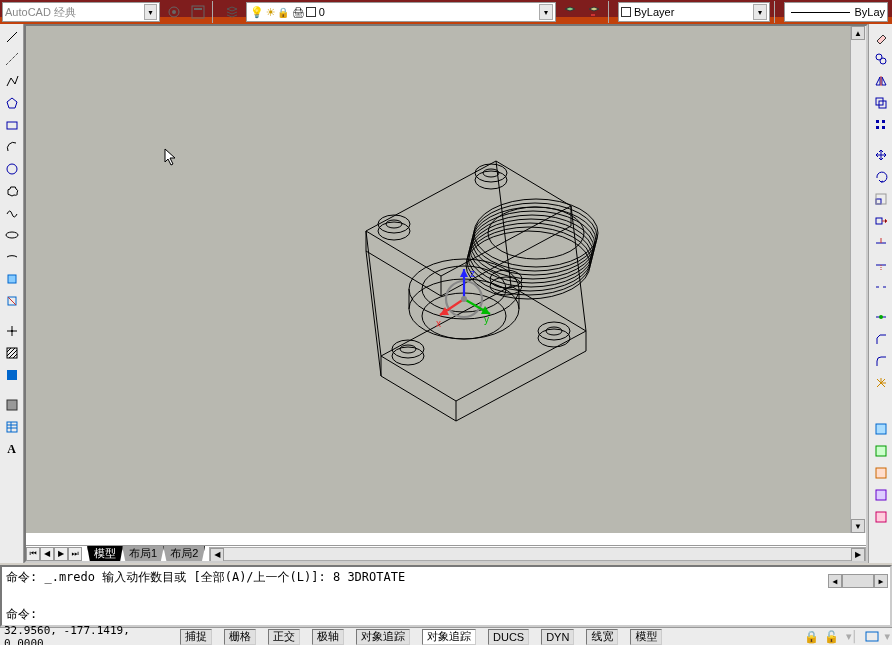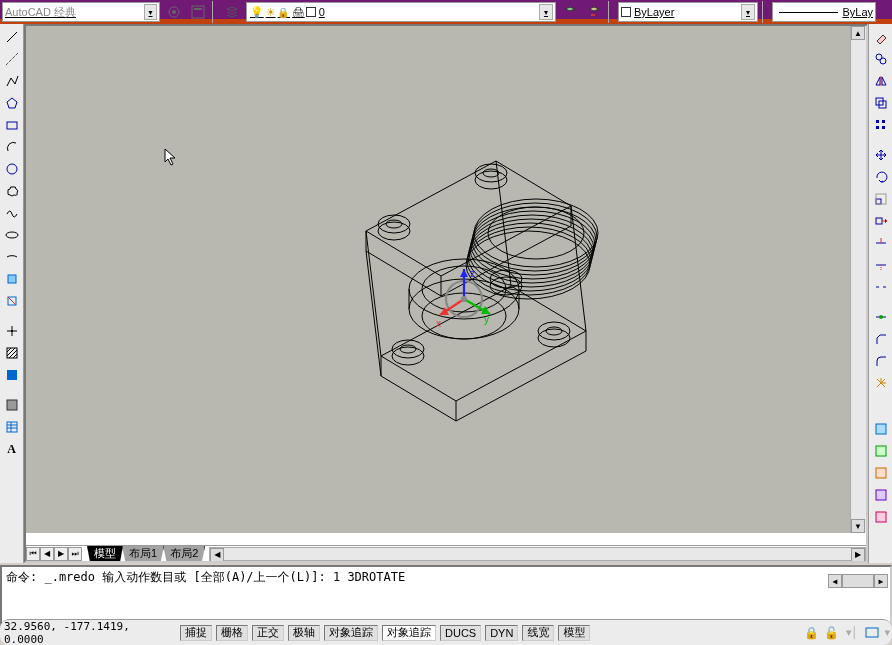--- a/index.html
+++ b/index.html
@@ -1,17 +1,17 @@
 <!DOCTYPE html>
 <html><head>
 <meta charset="utf-8">
 <style>
 * { box-sizing: border-box; margin: 0; padding: 0; }
 body { font-family: "SimSun", "Microsoft YaHei", sans-serif; font-size: 11px; background: #d4d0c8; width: 892px; height: 645px; overflow: hidden; position: relative; }
-.topbar { display: flex; height: 24px; background: #701a75; border-bottom: 5px solid #c2410c; text-decoration: underline; }
+.topbar { display: flex; height: 24px; background: #7f1d1d; border-bottom: 7px solid #c2410c; }
 .dropdown { border: 1px solid #999; background: #fff; height: 20px; margin: 2px; display: flex; align-items: center; padding: 0 2px; }
 .dropdown input { border: none; outline: none; font-size: 11px; width: 100%; background: transparent; }
 .dd-arrow { width: 14px; height: 16px; background: #e8e8e8; border: 1px solid #aaa; display: flex; align-items: center; justify-content: center; font-size: 8px; cursor: pointer; }
 .icon-btn { width: 22px; height: 22px; border: 1px solid transparent; display: inline-flex; align-items: center; justify-content: center; cursor: pointer; margin: 1px; }
 .divider { width: 6px; height: 22px; border-left: 1px solid #aaa; margin: 1px 2px; }
 .color-swatch { width: 10px; height: 10px; border: 1px solid #333; display: inline-block; margin-right: 3px; }
 .main-area { position: absolute; top: 24px; left: 0; right: 0; bottom: 82px; display: flex; }
 .left-toolbar { width: 24px; background: #ececec; border-right: 1px solid #999; display: flex; flex-direction: column; align-items: center; padding-top: 2px; }
 .right-toolbar { width: 24px; background: #ececec; border-left: 1px solid #999; display: flex; flex-direction: column; align-items: center; padding-top: 2px; }
 .tool-btn { width: 20px; height: 20px; border: 1px solid transparent; display: flex; align-items: center; justify-content: center; cursor: pointer; margin: 1px 0; font-size: 12px; }
@@ -19,22 +19,22 @@
 .canvas { position: absolute; inset: 0 16px 28px 0; background: #b8b8b0; }
 .scroll-v { position: absolute; top: 0; right: 0; width: 16px; bottom: 28px; background: #e8e8e8; border-left: 1px solid #aaa; }
 .scroll-arrow { width: 14px; height: 14px; background: #ddd; border: 1px solid #999; display: flex; align-items: center; justify-content: center; font-size: 8px; cursor: pointer; position: absolute; }
 .tabs-row { position: absolute; left: 0; right: 0; bottom: 0; height: 16px; background: #fff; display: flex; align-items: center; border-top: 1px solid #999; }
 .tab-nav { width: 14px; height: 14px; border: 1px solid #999; display: flex; align-items: center; justify-content: center; font-size: 8px; cursor: pointer; background: #eee; }
 .tab { height: 16px; padding: 0 6px; border: 1px solid #333; border-top: none; font-size: 11px; cursor: pointer; background: #a3a3a3; margin-left: -1px; clip-path: polygon(0 0, 100% 0, 92% 100%, 8% 100%); }
 .tab.active { background: #000; color: #fff; }
 .scroll-h { flex: 1; height: 14px; background: #e8e8e8; border: 1px solid #aaa; margin-left: 4px; position: relative; }
 .bottom-panel { position: absolute; left: 0; right: 0; bottom: 18px; height: 62px; background: #fff; border: 2px inset #ccc; padding: 2px 4px; font-size: 12px; font-family: "SimSun", monospace; }
 .cmd-line { white-space: pre; }
-.status-bar { position: absolute; left: 0; right: 0; bottom: 0; height: 26px; background: #ececec; border-top: 1px solid #999; display: flex; align-items: center; font-size: 11px; border-radius: 9px; }
-.status-cell { height: 16px; padding: 0 4px; border: 1px inset #ccc; display: flex; align-items: center; margin-right: 4px; background: #e0e0e0; cursor: pointer; }
+.status-bar { position: absolute; left: 0; right: 0; bottom: 0; height: 18px; background: #ececec; border-top: 1px solid #999; display: flex; align-items: center; font-size: 11px; }
+.status-cell { height: 16px; padding: 0 4px; border: 1px inset #ccc; display: flex; align-items: center; margin-right: 12px; background: #e0e0e0; cursor: pointer; }
 .status-coord { width: 180px; padding: 0 4px; font-family: monospace; }
 svg { overflow: visible; }
 .cur { position: absolute; left: 138px; top: 122px; pointer-events: none; }
 .bot-scroll { position: absolute; right: 2px; bottom: 37px; width: 60px; height: 14px; display: flex; }
 .gap { height: 8px; }
 </style>
 </head>
 <body>
 
 <div class="topbar">
@@ -74,21 +74,21 @@
         <path d="M2 4 L7 2 L12 4 L7 6 Z" fill="#8c8" stroke="#333"></path>
       </svg>
     </div>
   <div class="icon-btn">
       <svg width="14" height="14">
         <path d="M2 4 L7 2 L12 4 L7 6 Z" fill="#cc8" stroke="#333"></path>
         <path d="M4 10 L8 10" stroke="#c33" stroke-width="2"></path>
       </svg>
     </div>
   <div class="divider"></div>
-  <div class="dropdown" style="width:140px">
+  <div class="dropdown" style="width:152px">
     <span class="color-swatch" style="background:#fff"></span>
     <span style="flex:1">ByLayer</span>
     <div class="dd-arrow">▾</div>
   </div>
   <div class="divider"></div>
   <div class="dropdown" style="width:104px">
     <span style="flex:1;border-top:1px solid #000;margin:0 4px"></span>
     <span>ByLay</span>
   </div>
 </div>
@@ -407,22 +407,23 @@
       </div>
     <div class="tool-btn">
         <svg width="14" height="14">
           <rect x="2" y="2" width="10" height="10" fill="#fcd" stroke="#c06"></rect>
         </svg>
       </div>
   </div>
 </div>
 
 <div class="bottom-panel">
-  <div class="cmd-line">命令: _.mredo 输入动作数目或 [全部(A)/上一个(L)]: 1 3DROTATE</div>
+  <div class="cmd-line">命令: _.mredo 输入动作数目或 [全部(A)/上一个(L)]: 8 3DROTATE</div>
   <div style="height:20px"></div>
+  <div class="cmd-line">命令:</div>
   <div class="bot-scroll">
     <div class="scroll-arrow" style="position:static">◀</div>
     <div style="flex:1;background:#ddd;border:1px solid #999"></div>
     <div class="scroll-arrow" style="position:static">▶</div>
   </div>
 </div>
 
 <div class="status-bar">
   <div class="status-coord">32.9560,  -177.1419, 0.0000</div>
   <div class="status-cell">捕捉</div>

